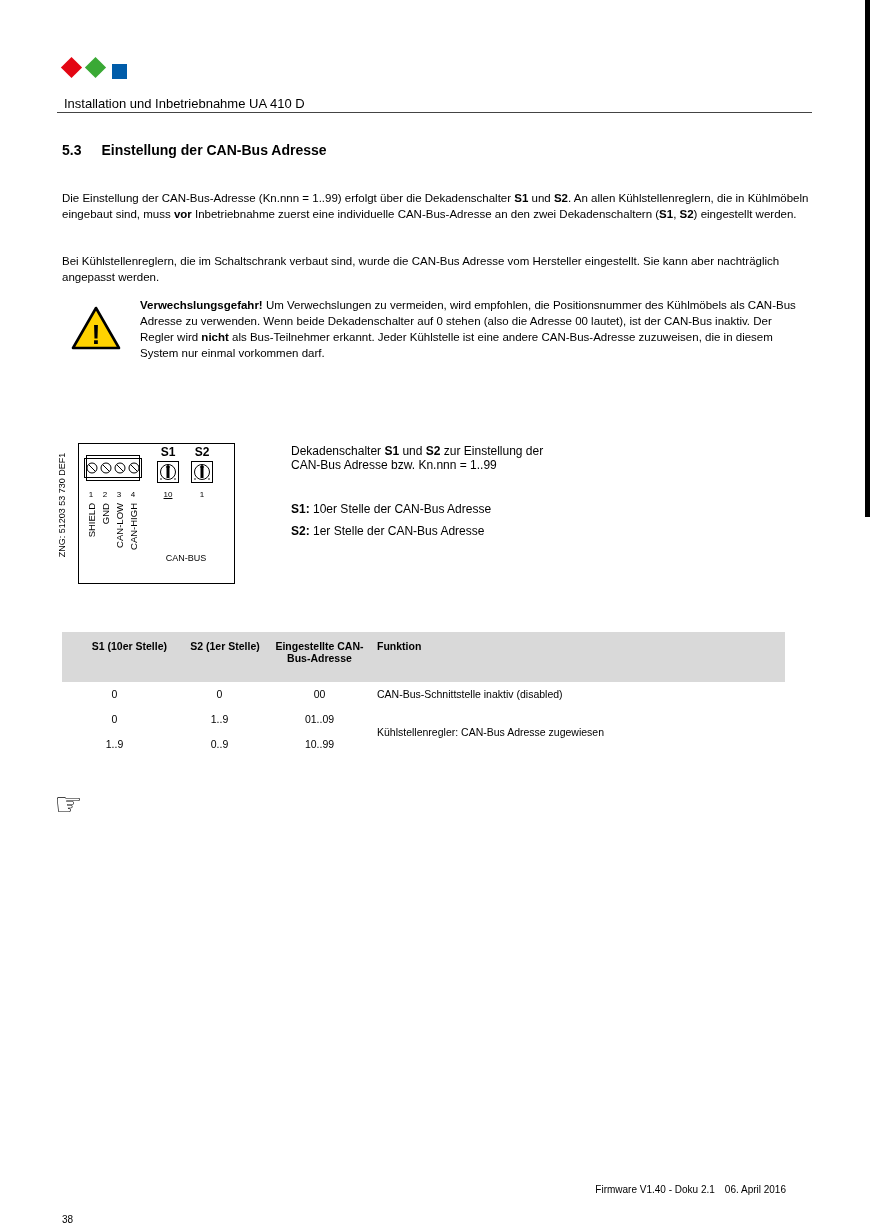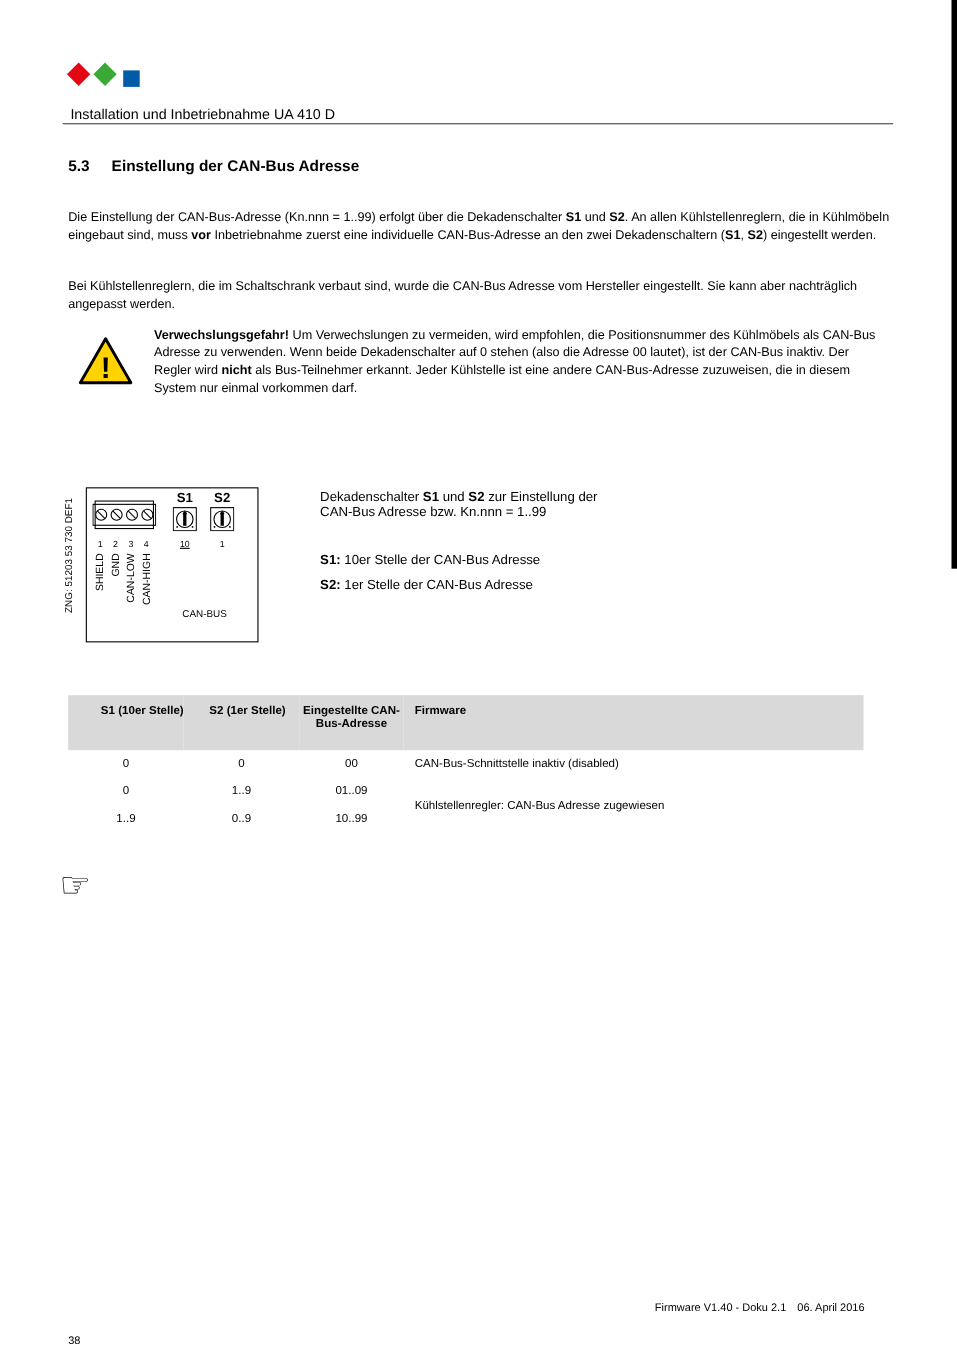--- a/index.html
+++ b/index.html
@@ -180,21 +180,21 @@
     <p class="s1d"><b>S1:</b><span> 10er Stelle der CAN-Bus Adresse</span></p>
     <p class="s2d"><b>S2:</b><span> 1er Stelle der CAN-Bus Adresse</span></p>
   </div>
 
   <table class="addr-table">
     <thead>
       <tr>
         <th class="c1">S1 (10er Stelle)</th>
         <th class="c2">S2 (1er Stelle)</th>
         <th class="c3">Eingestellte CAN-Bus-Adresse</th>
-        <th class="c4">Firmware</th>
+        <th class="c4">Funktion</th>
       </tr>
     </thead>
     <tbody>
       <tr>
         <td class="c1">0</td>
         <td class="c2">0</td>
         <td class="c3">00</td>
         <td class="c4">CAN-Bus-Schnittstelle inaktiv (disabled)</td>
       </tr>
       <tr>

